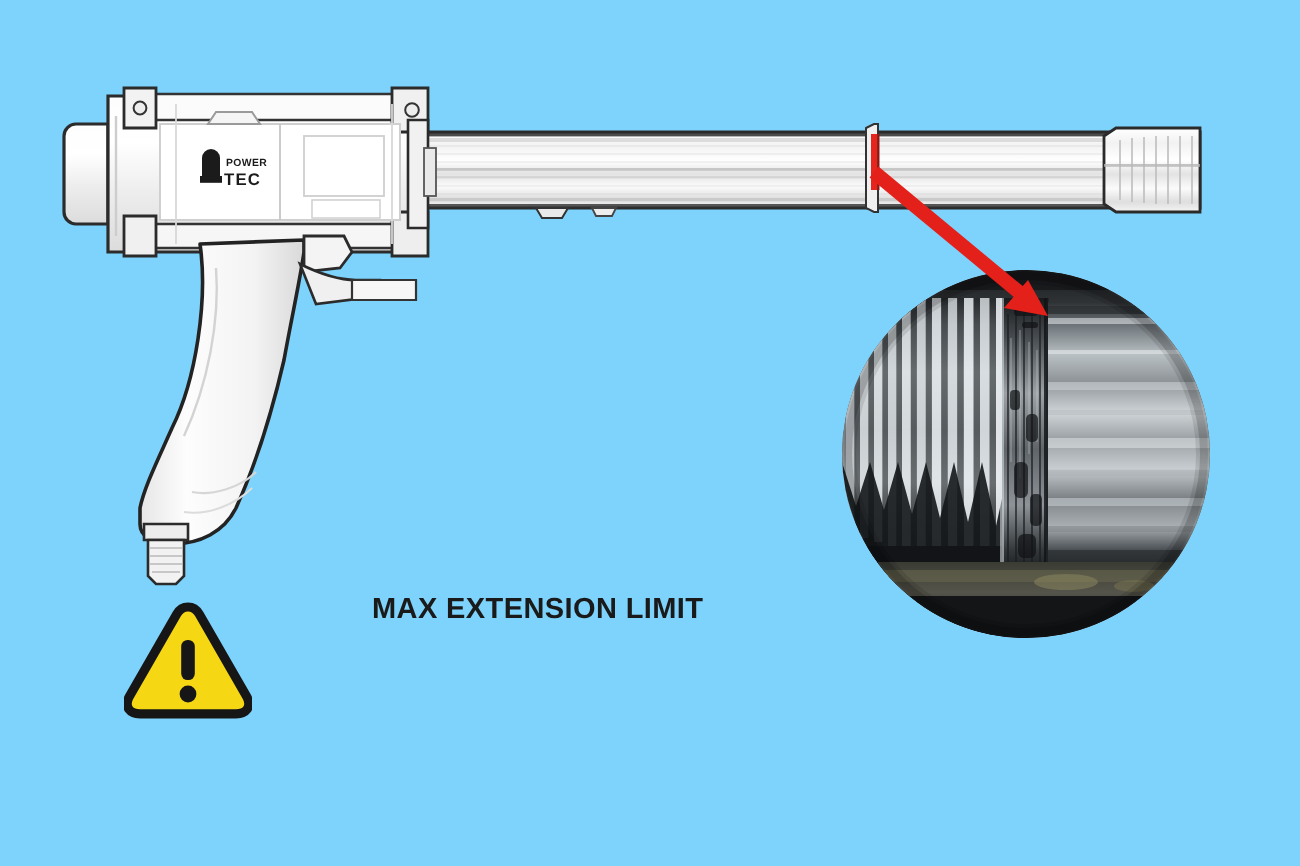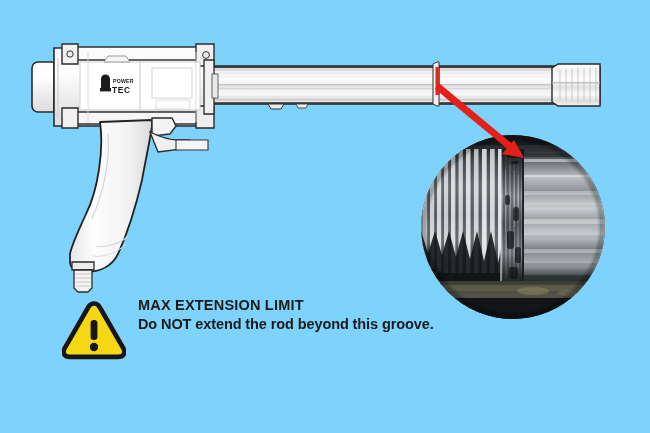--- a/index.html
+++ b/index.html
@@ -68,20 +68,21 @@
     position: absolute;
     left: 76px;
     top: 0;
     width: 470px;
     color: #1a1a1a;
   }
   .warn-line {
     font-weight: bold;
     letter-spacing: -0.1px;
     white-space: nowrap;
+    margin-left: 48px;
   }
   #warn-title {
     font-size: 14.5px;
     line-height: 19px;
     letter-spacing: 0.2px;
   }
   #warn-line-2, #warn-line-3 {
     font-size: 14.5px;
     line-height: 19.5px;
   }
@@ -394,17 +395,16 @@
                C 58.6 56.9 60.4 56.3 61.6 54.6
                C 62.8 52.8 62.7 50.7 61.4 48.4
                L 37.6 7.0
                C 36.4 4.9 34.6 3.5 32 3.5 Z" fill="#f6d714" stroke="#161616" stroke-width="4.6" stroke-linejoin="round"></path>
       <rect x="28.6" y="20" width="6.8" height="20" rx="3.2" fill="#161616"></rect>
       <circle cx="32" cy="47" r="4.2" fill="#161616"></circle>
     </svg>
 
     <div id="warning-text">
       <div class="warn-line" id="warn-title">MAX EXTENSION LIMIT</div>
-      <div class="warn-line" id="warn-line-2">Do NOT extend the rod beyond this groove.</div>
     </div>
   </div>
 
 </div>
 
 </body></html>

